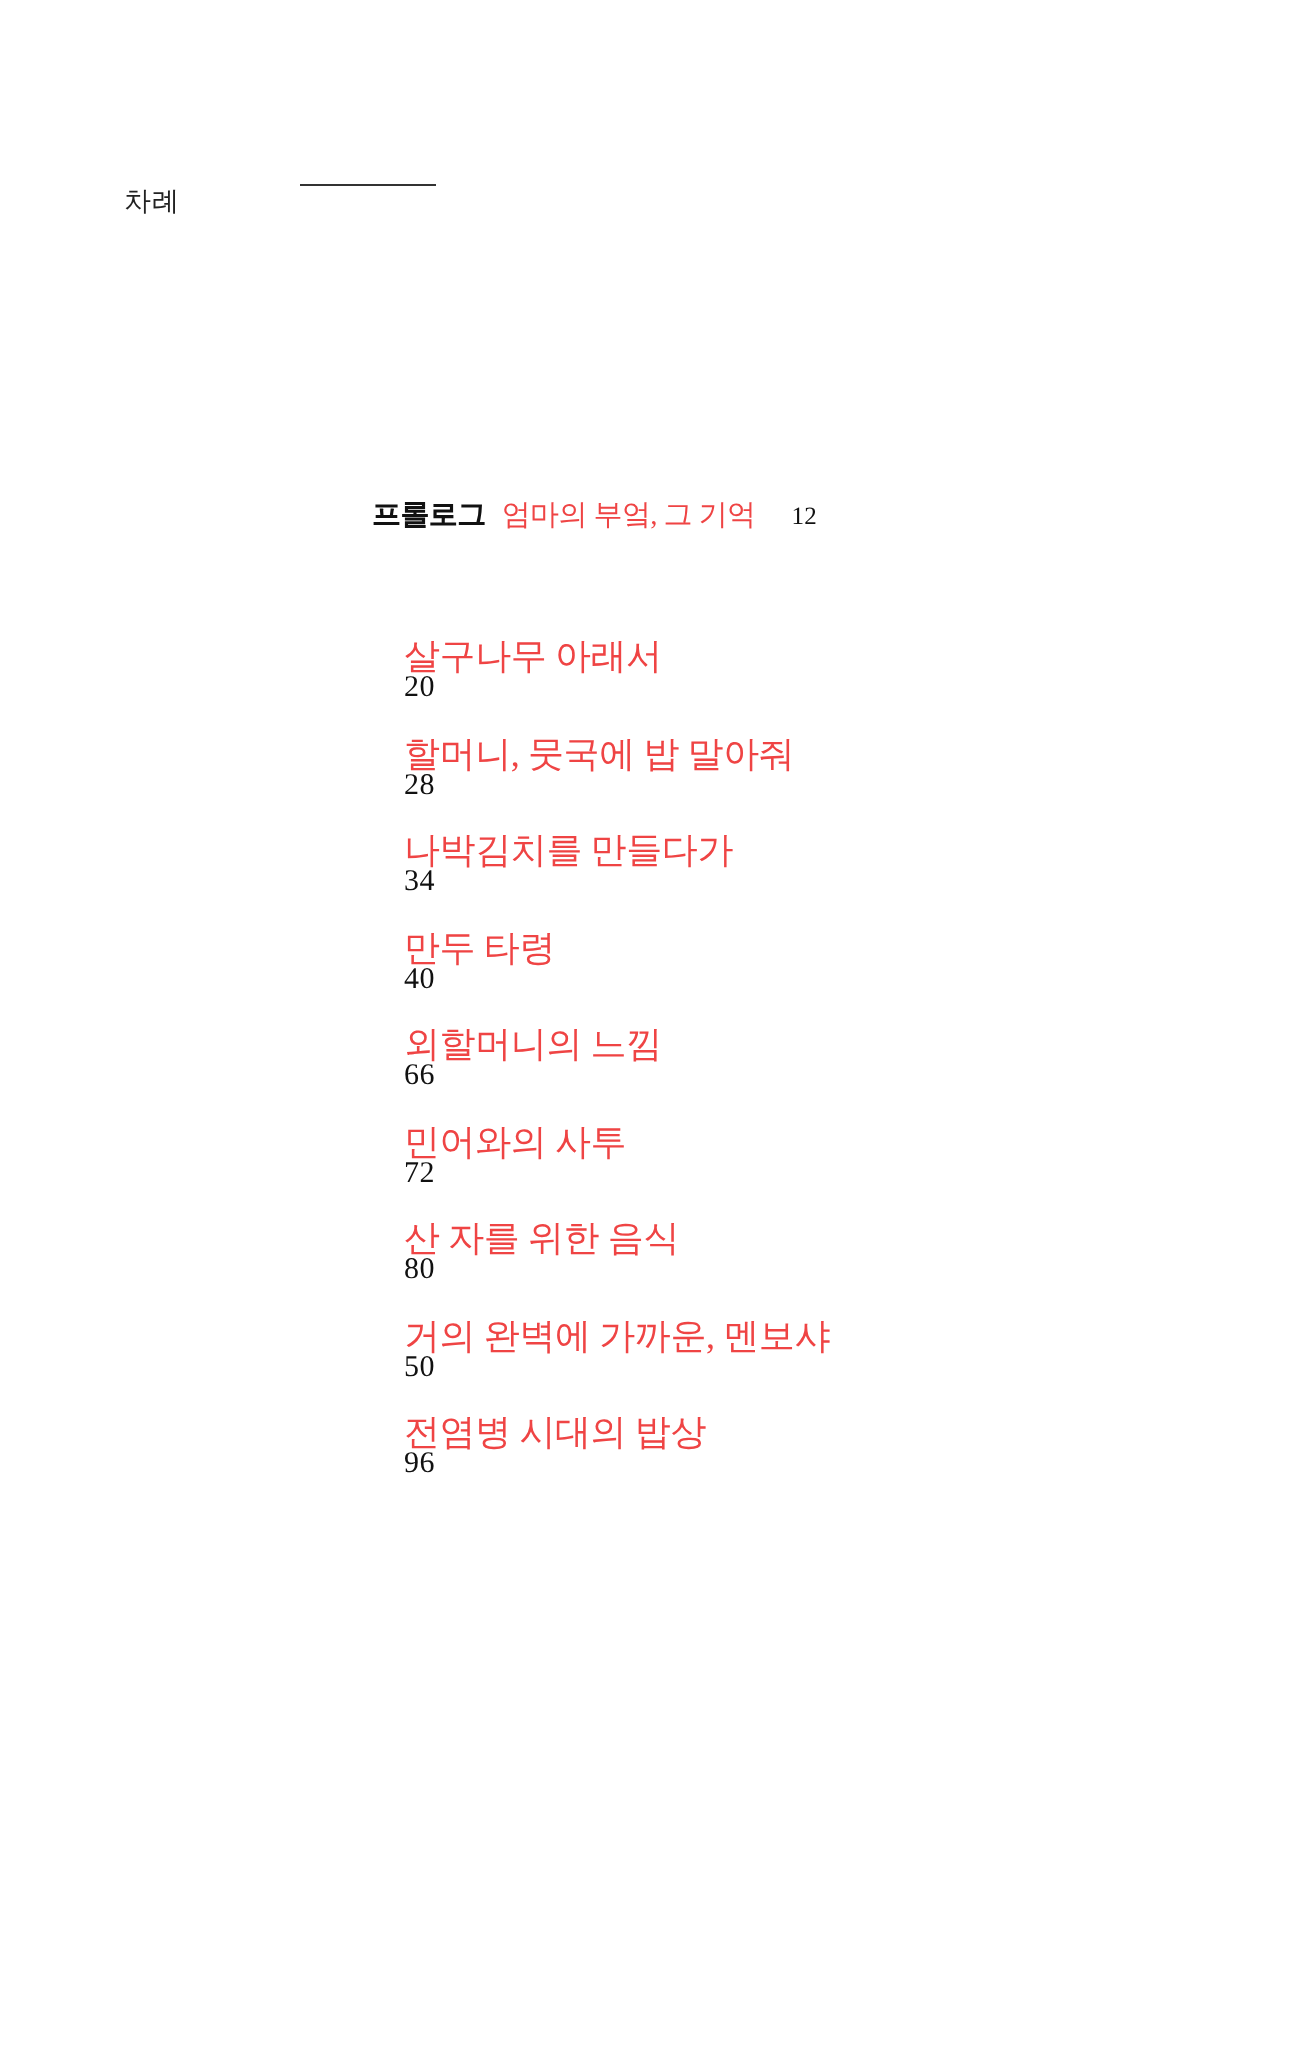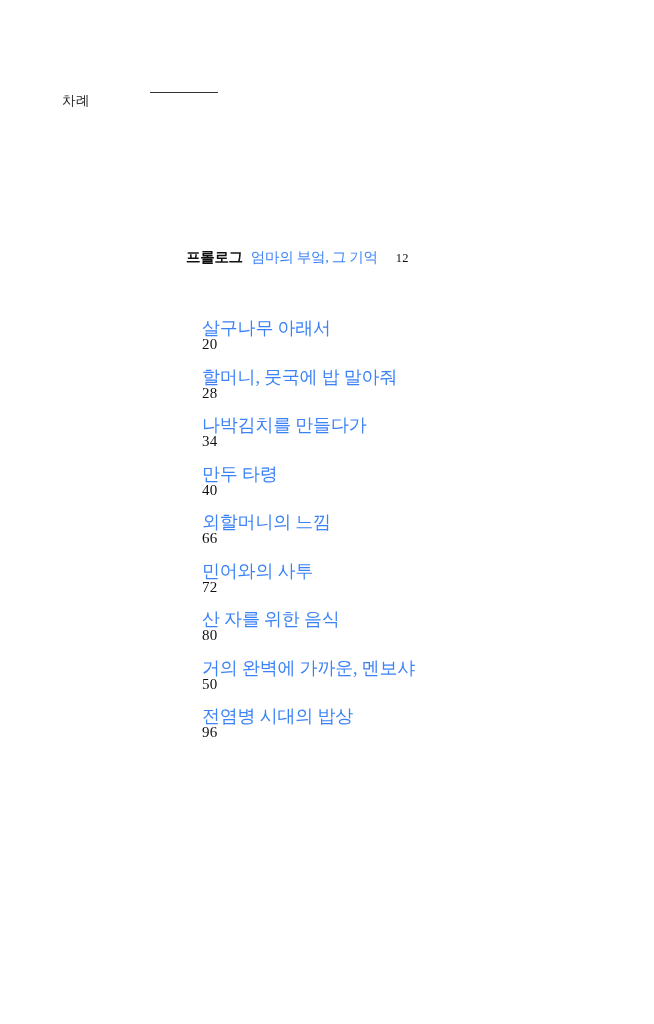--- a/index.html
+++ b/index.html
@@ -55,21 +55,21 @@
 
   .toc-entry {
     display: flex;
     align-items: baseline;
     white-space: nowrap;
   }
 
   .toc-entry .title {
     font-size: 18px;
     line-height: 1;
-    color: #3b82f6;
+    color: #ef4444;
     letter-spacing: -0.2px;
   }
   .toc-entry .page-num {
     font-size: 15px;
     line-height: 1;
     color: #111;
     margin-left: 16px;
     letter-spacing: 0.2px;
   }
 

